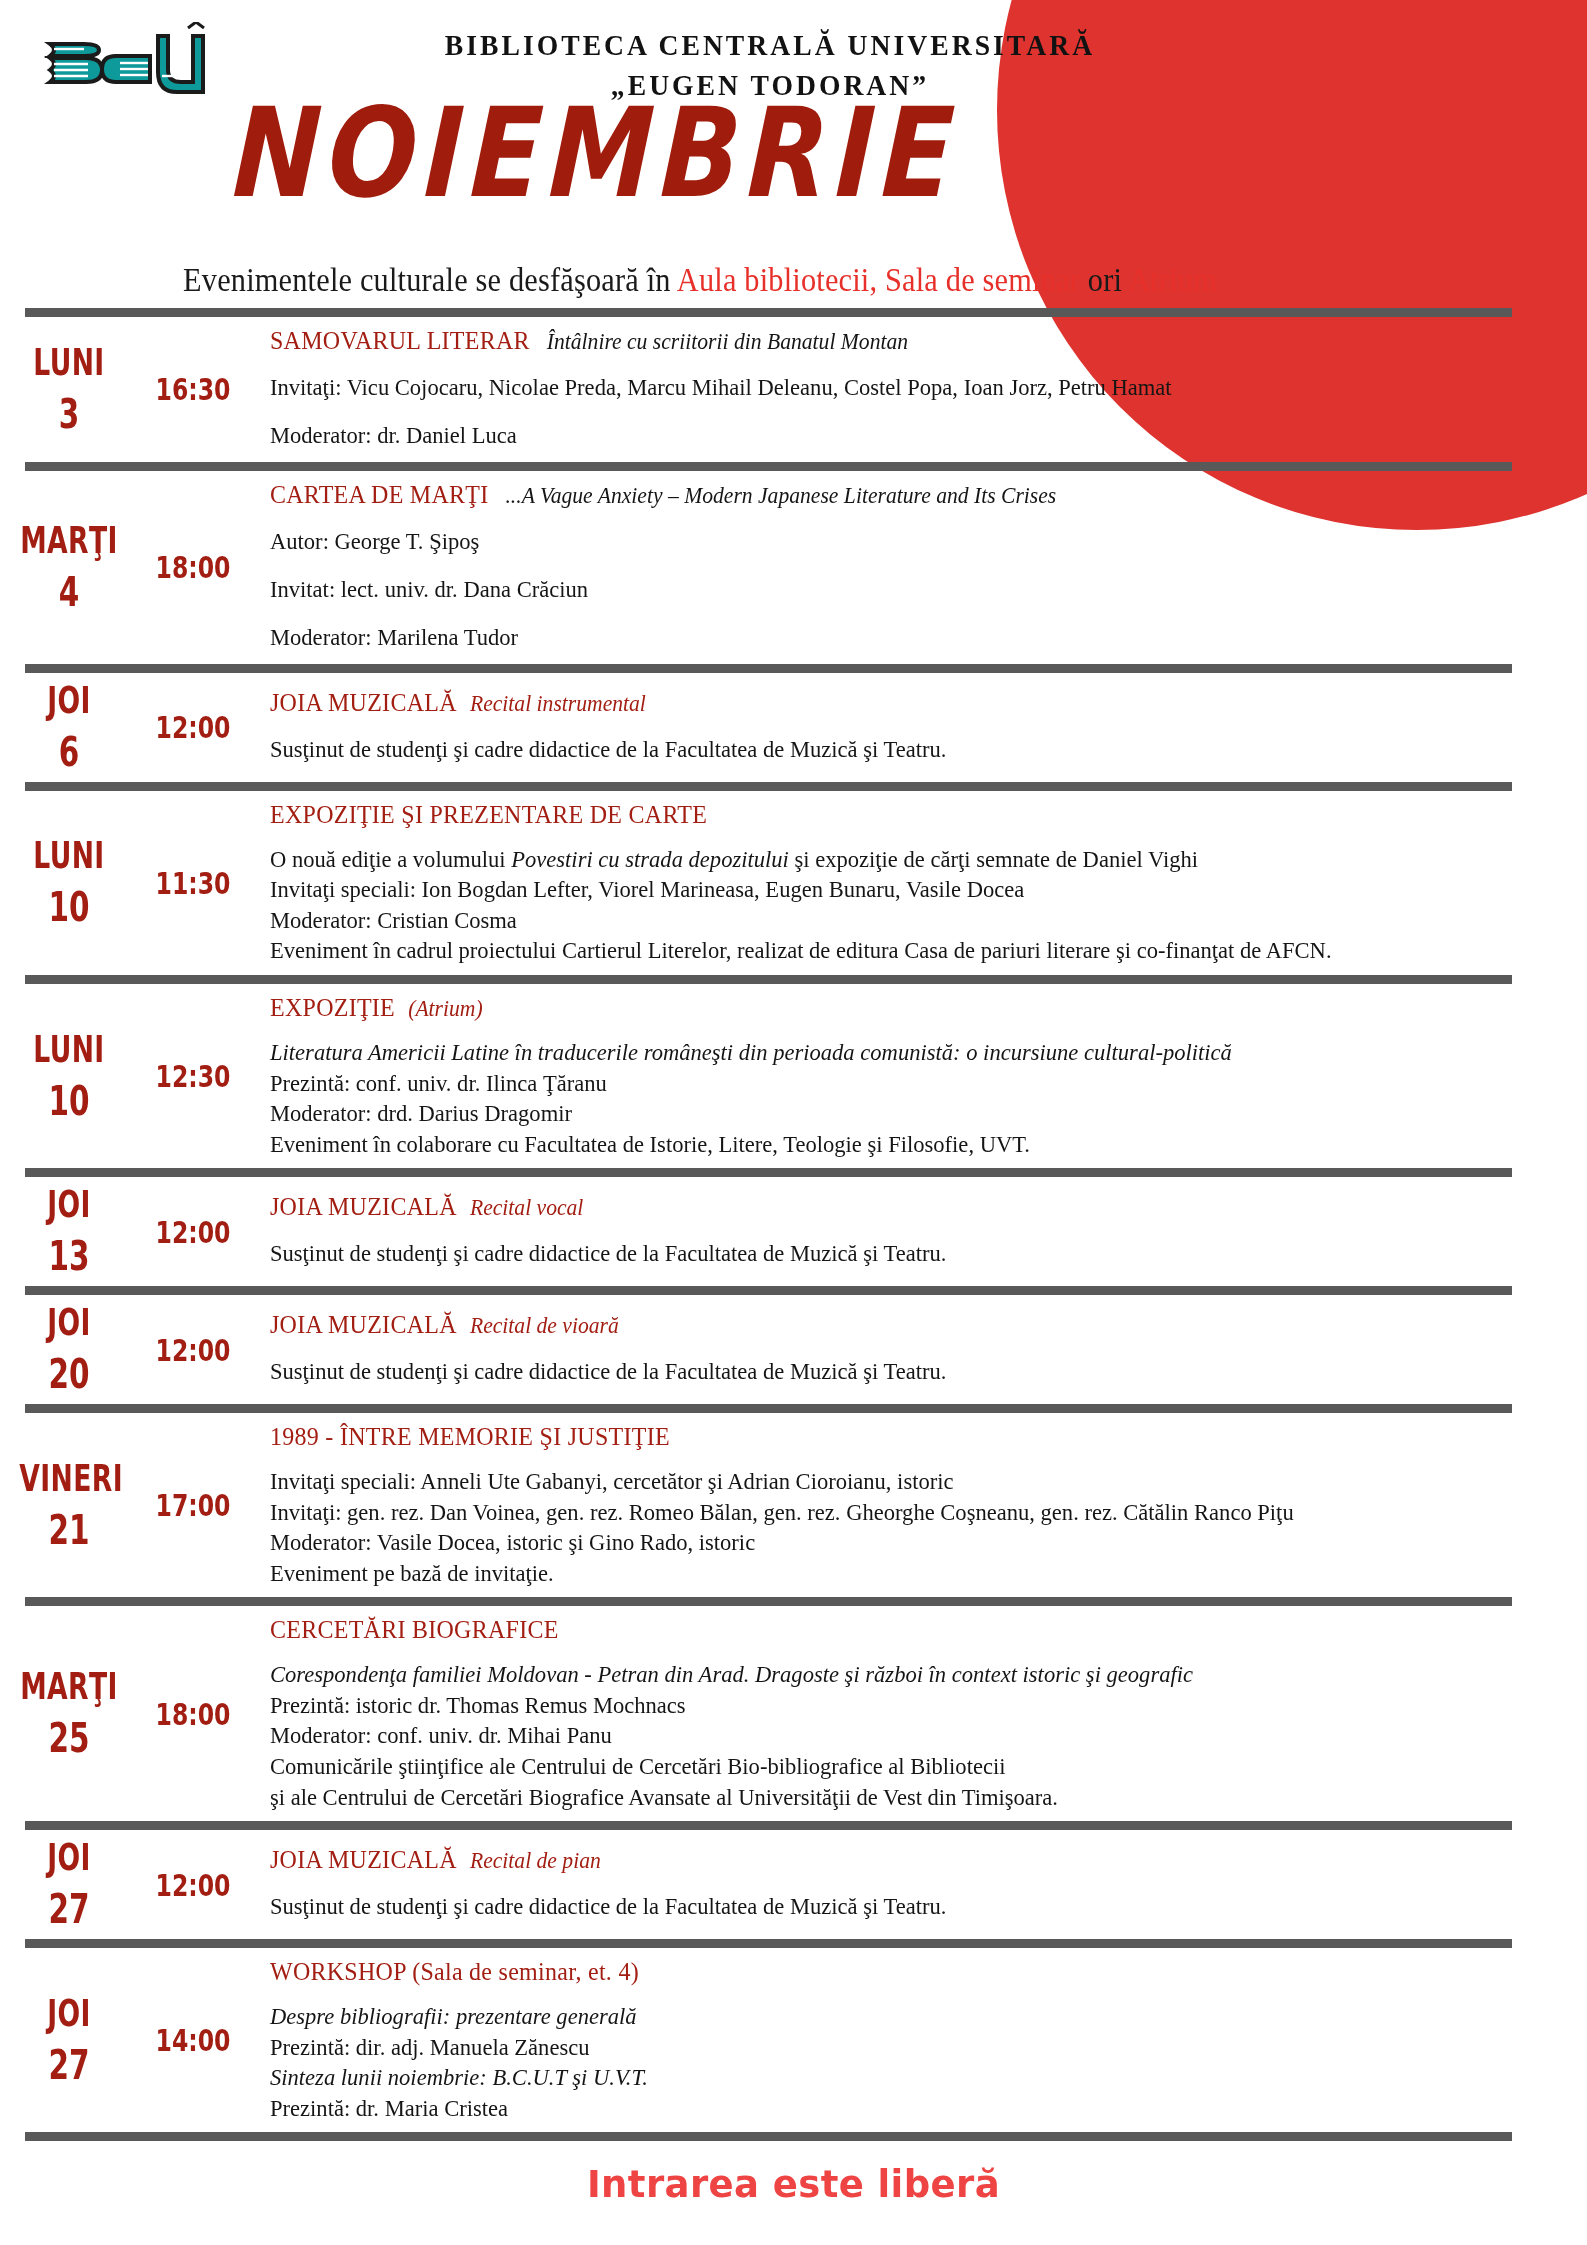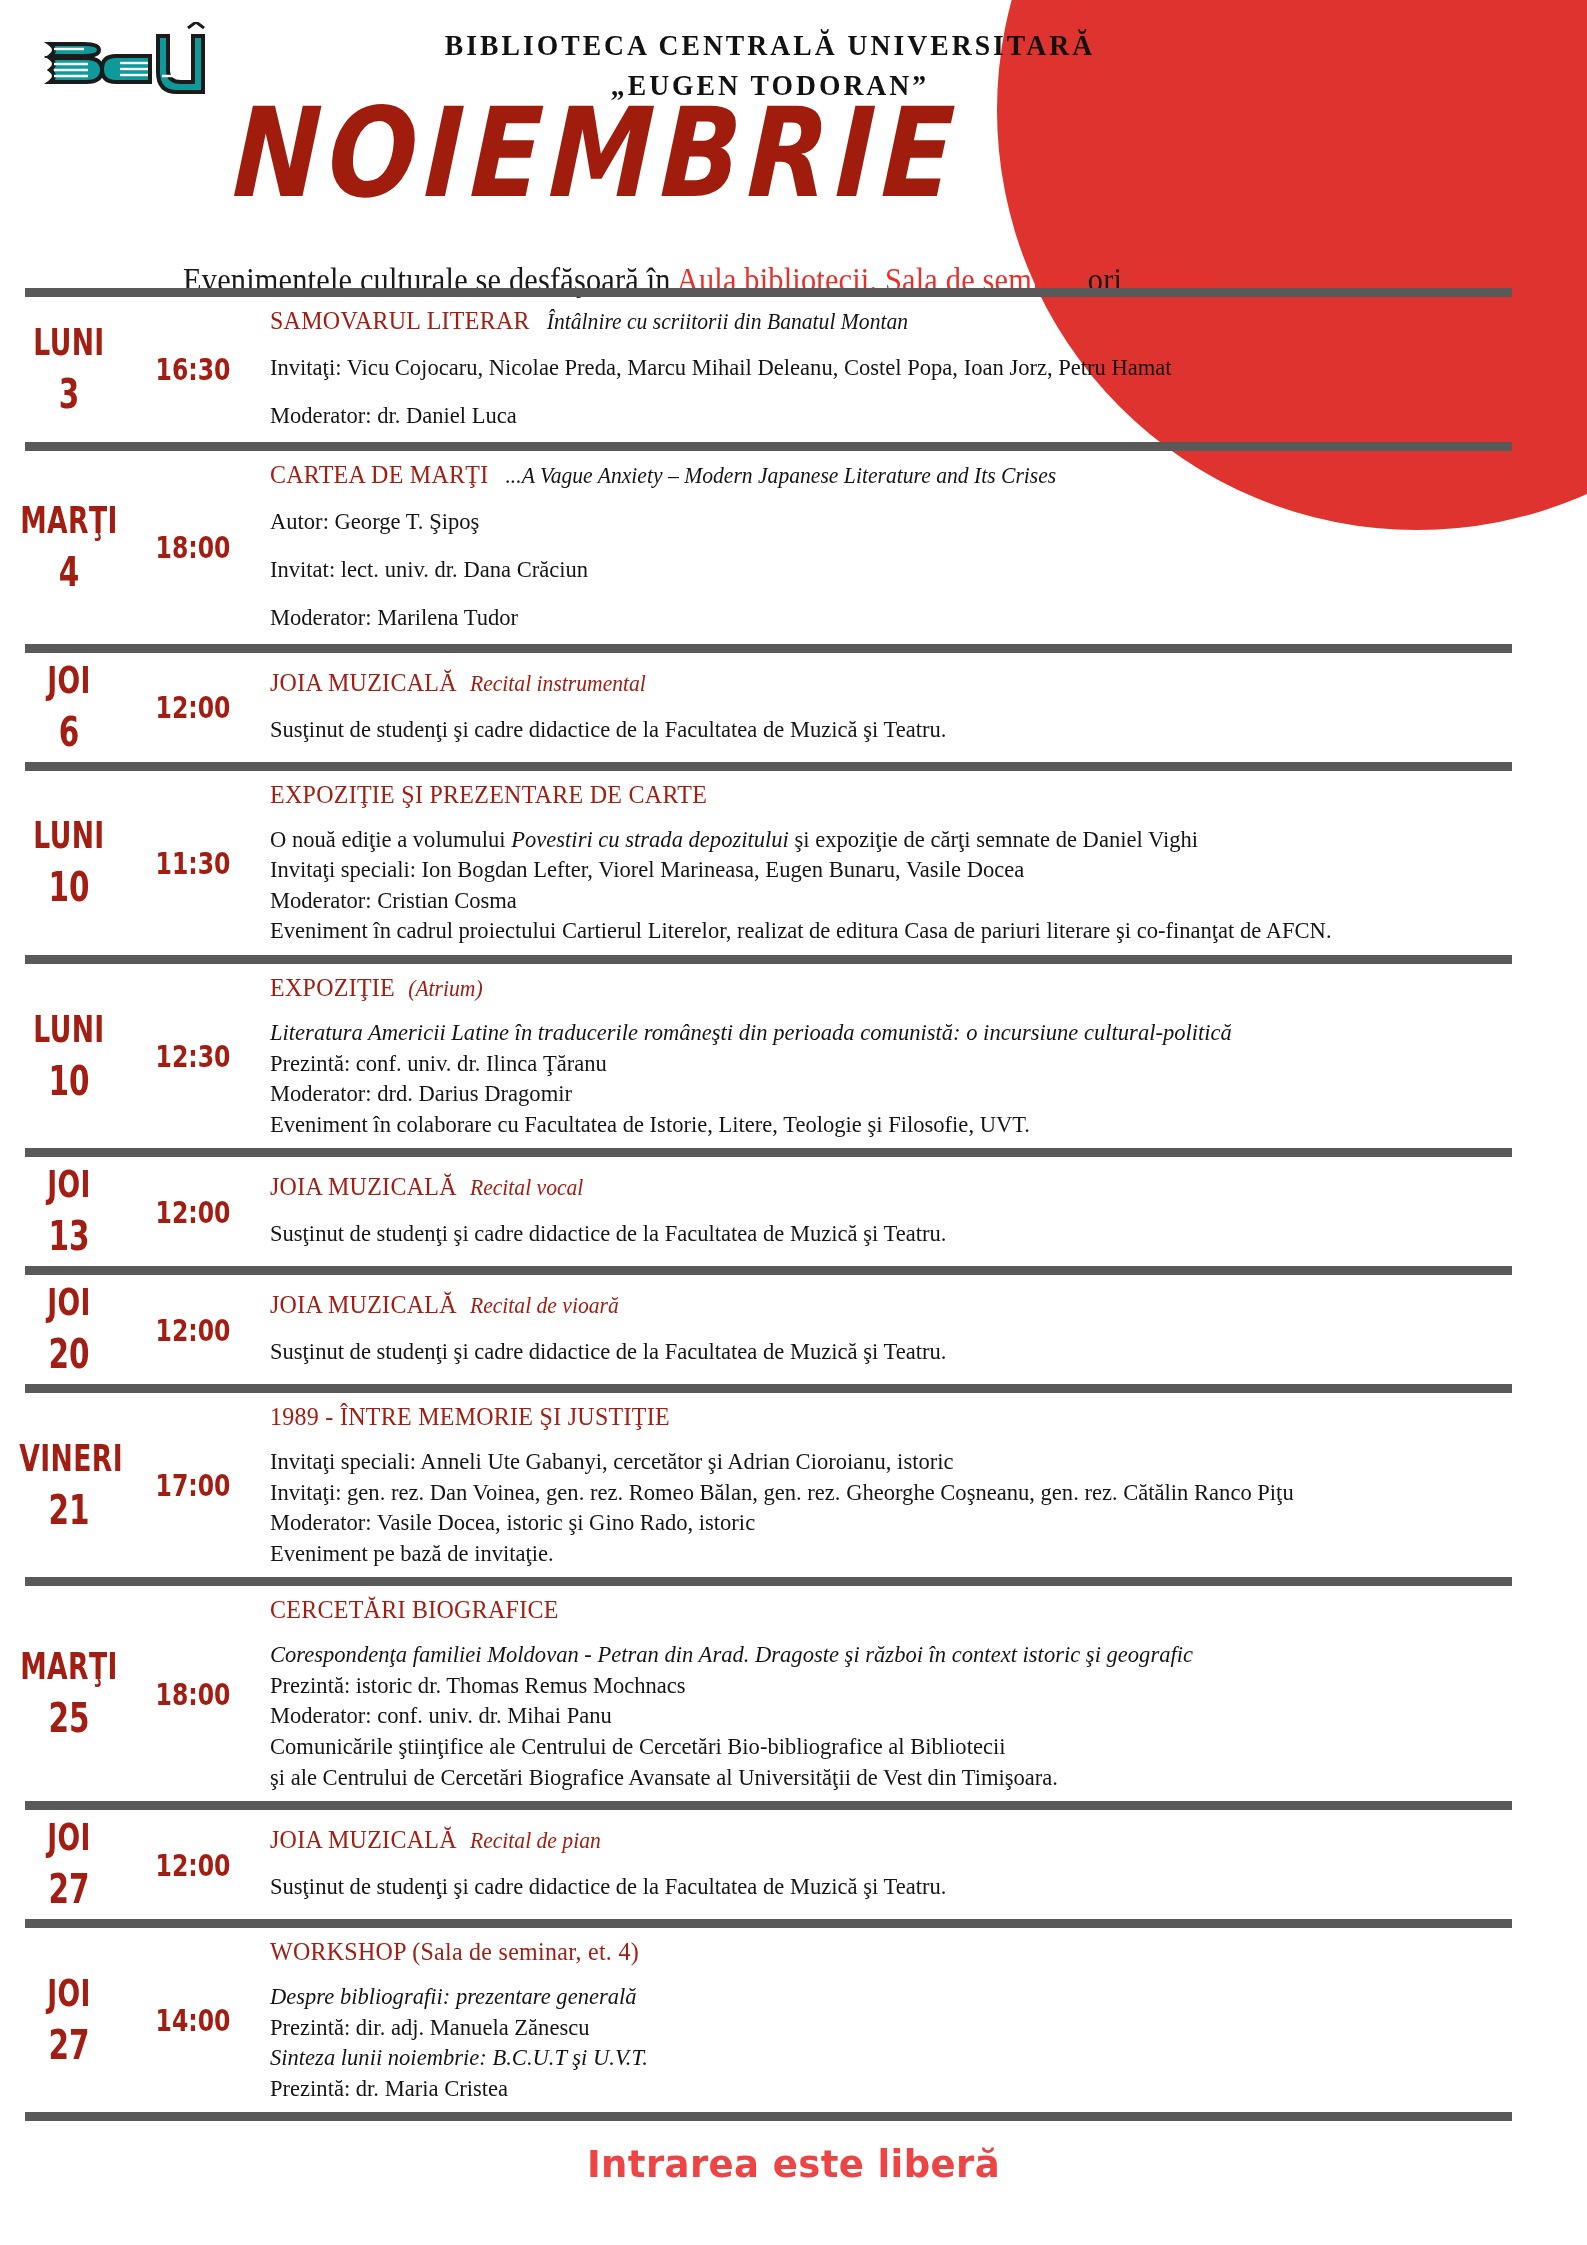--- a/index.html
+++ b/index.html
@@ -59,21 +59,21 @@
     font-size:33px;
     color:#1a1a1a;
     letter-spacing:.2px;
     transform:scaleX(.92);
     white-space:nowrap;
   }
   #subtitle .hl{color:#e8302a;}
 
   
   #schedule{
-    position:absolute;left:0;top:288px;width:1587px;z-index:2;
+    position:absolute;left:0;top:308px;width:1587px;z-index:2;
   }
   .divider{
     height:9px;background:#595959;
     margin:0 75px 0 25px;
   }
   .divider.footer-rule{margin-bottom:0;}
 
   .event-row{
     display:flex;
     align-items:center;

